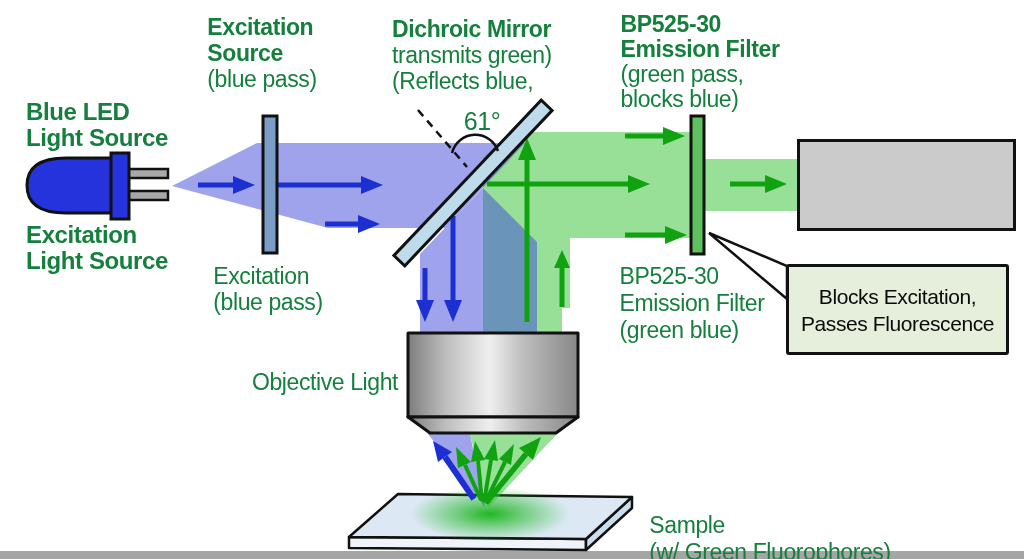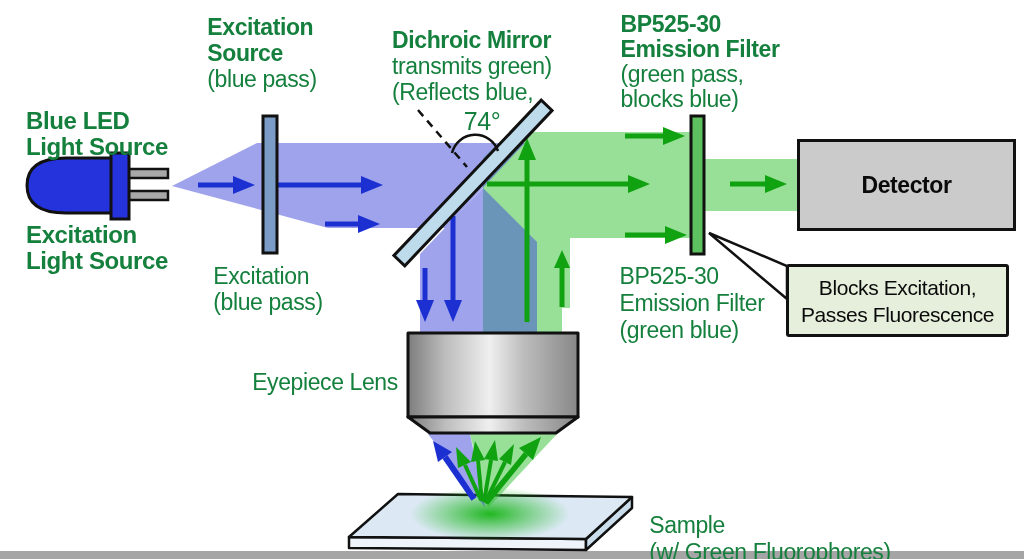--- a/index.html
+++ b/index.html
@@ -37,21 +37,21 @@
     letter-spacing:-0.4px;
   }
   #detector-box{
     left:797px;top:139px;width:219px;height:92px;
     background:var(--c-detector_box,#cbcbcb);
     border-width:3.5px;
   }
   #detector-box .t1{font-weight:bold;font-size:23px;line-height:26px;}
   #detector-box .t2{font-size:21px;line-height:24px;}
   #callout-box{
-    left:786px;top:264px;width:223px;height:73px;
+    left:786px;top:264px;width:223px;height:91px;
     background:var(--c-callout_box,#e5efdc);
     border-radius:3px;
   }
   #callout-box div{font-size:21px;line-height:27px;}
   #angle-label{font-size:25px;}
 </style>
 </head>
 <body>
 
 <div id="stage">
@@ -157,71 +157,70 @@
     <rect x="691" y="116" width="13" height="138" fill="var(--c-emission_filter_glass,#5ec15f)" stroke="var(--c-outline,#111)" stroke-width="3"></rect>
 
     <polygon points="709,233 787,266 787,299" fill="#ffffff" stroke="var(--c-outline,#111)" stroke-width="2.5"></polygon>
 
     <g stroke="var(--c-outline,#111)" stroke-width="3" stroke-linejoin="round">
       <rect x="408" y="333" width="170" height="84" fill="url(#metal)"></rect>
       <path d="M408,417 L578,417 L556,433 L430,433 Z" fill="url(#metal)"></path>
     </g>
   </svg>
 
-  <div class="lbl" style="left:97px;top:108px;font-size:24px;">
+  <div class="lbl" style="left:97px;top:99px;font-size:24px;">
     <div class="b">Blue LED</div>
     <div class="b">Light Source</div>
   </div>
 
   <div class="lbl" style="left:97px;top:222px;font-size:24px;">
     <div class="b">Excitation</div>
     <div class="b">Light Source</div>
   </div>
 
   <div class="lbl" style="left:262px;top:14px;">
     <div class="b">Excitation</div>
     <div class="b">Source</div>
     <div>(blue pass)</div>
   </div>
 
   <div class="lbl" style="left:268px;top:263px;">
     <div>Excitation</div>
     <div>(blue pass)</div>
   </div>
 
-  <div class="lbl" style="left:472px;top:27px;">
+  <div class="lbl" style="left:472px;top:16px;">
     <div class="b">Dichroic Mirror</div>
     <div>transmits green)</div>
     <div>(Reflects blue,</div>
   </div>
 
-  <div class="lbl" id="angle-label" style="left:482px;top:108px;">74°</div>
+  <div class="lbl" id="angle-label" style="left:482px;top:108px;">61°</div>
 
   <div class="lbl" style="left:700px;top:12px;line-height:25px;">
     <div class="b">BP525-30</div>
     <div class="b">Emission Filter</div>
     <div>(green pass,</div>
     <div>blocks blue)</div>
   </div>
 
   <div class="lbl" style="left:692px;top:263px;line-height:27px;">
     <div>BP525-30</div>
     <div>Emission Filter</div>
     <div>(green blue)</div>
   </div>
 
-  <div class="lbl" style="left:325px;top:369px;">Eyepiece Lens</div>
+  <div class="lbl" style="left:325px;top:369px;">Objective Light</div>
 
   <div class="lbl" style="left:770px;top:512px;line-height:27px;">
     <div>Sample</div>
     <div>(w/ Green Fluorophores)</div>
   </div>
 
   <div class="box" id="detector-box">
-    <div class="t1">Detector</div>
   </div>
 
   <div class="box" id="callout-box">
     <div>Blocks Excitation,</div>
     <div>Passes Fluorescence</div>
   </div>
 
 </div>
 
 </body></html>

